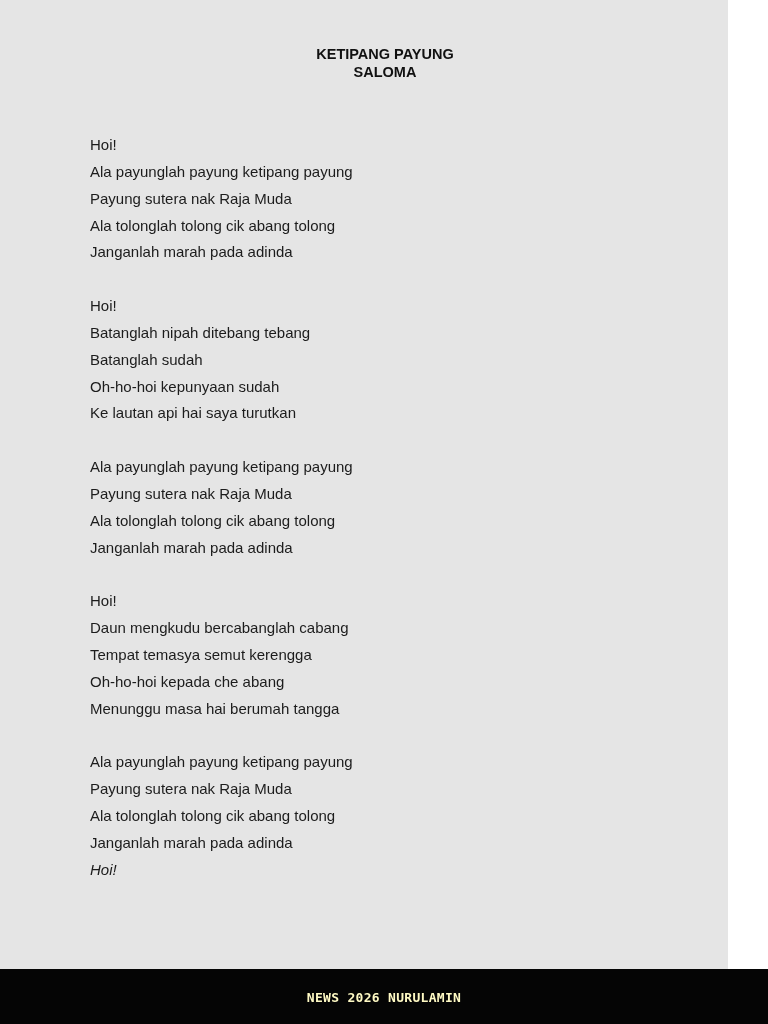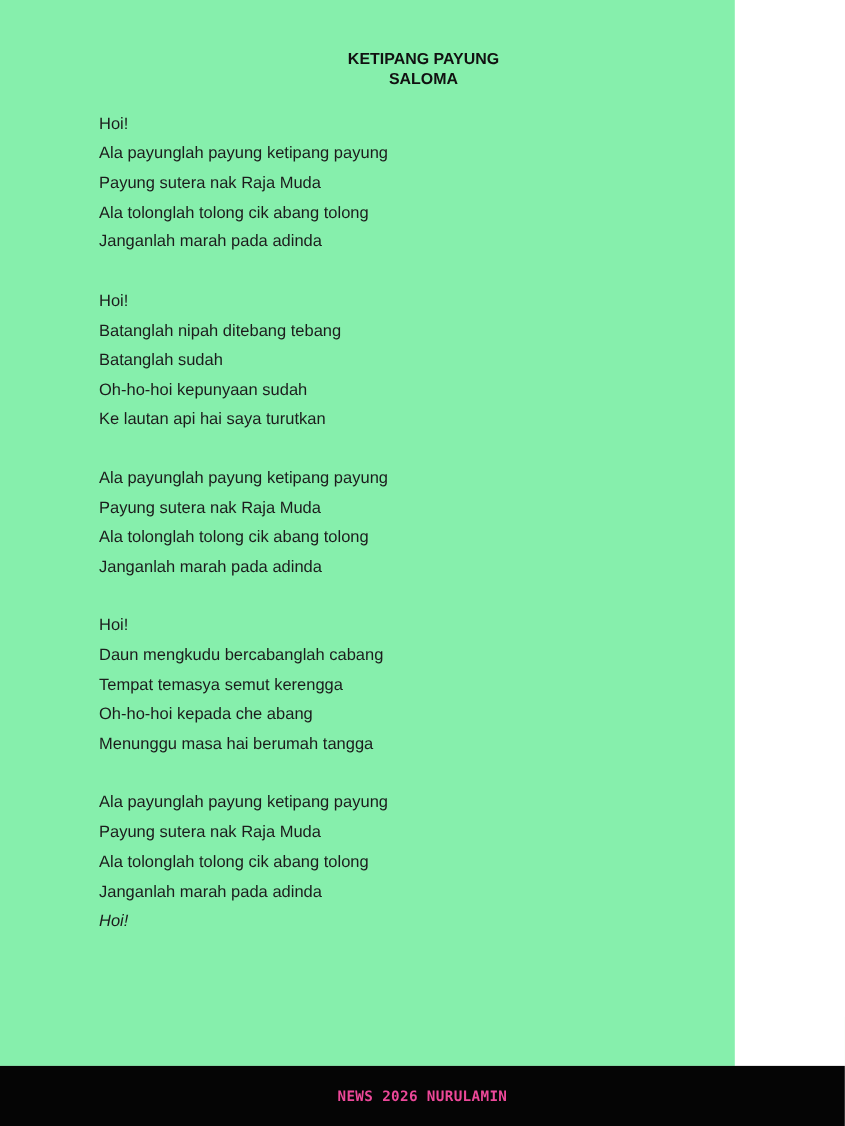--- a/index.html
+++ b/index.html
@@ -11,40 +11,40 @@
       width: 768px;
       height: 1024px;
       position: relative;
       overflow: hidden;
       font-family: "Liberation Sans", sans-serif;
       color: #1a1a1a;
     }
     .page {
       position: absolute;
       left: 0; top: 0;
-      width: 668px;
+      width: 728px;
       height: 969px;
-      background: #86efac;
+      background: #e5e5e5;
     }
     .title-block {
       position: absolute;
       top: 45px;
       left: 0;
       width: 768px;
       text-align: center;
       font-weight: bold;
       font-size: 14.5px;
       line-height: 18px;
       color: #111;
     }
     .title-block div { padding-left: 2px; }
     .lyrics {
       position: absolute;
       left: 90px;
-      top: 100px;
+      top: 132px;
       font-size: 15px;
       line-height: 26.85px;
       color: #1c1c1c;
     }
     .stanza { margin: 0; }
     .stanza + .stanza { margin-top: 26.85px; }
     .line { white-space: nowrap; height: 26.85px; }
     .line.italic { font-style: italic; }
     .footer {
       position: absolute;
@@ -53,21 +53,21 @@
       width: 768px;
       height: 55px;
       background: #050505;
       display: flex;
       align-items: center;
       justify-content: center;
     }
     .footer-text {
       font-family: "DejaVu Sans Mono", monospace;
       font-weight: bold;
-      color: #ec4899;
+      color: #fef9c3;
       font-size: 13px;
       letter-spacing: 0.3px;
       margin-top: 1px;
     }
   </style>
 </head>
 <body>
 
 <div class="page">
   <div class="title-block">

